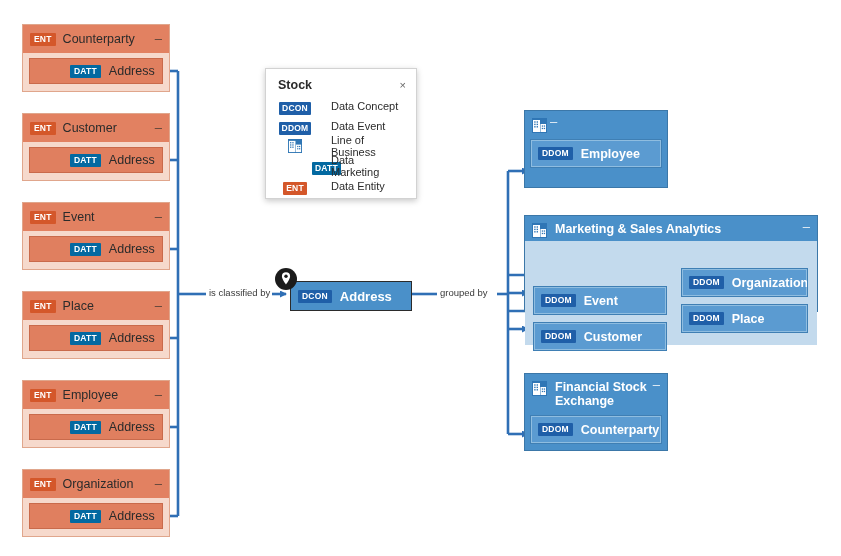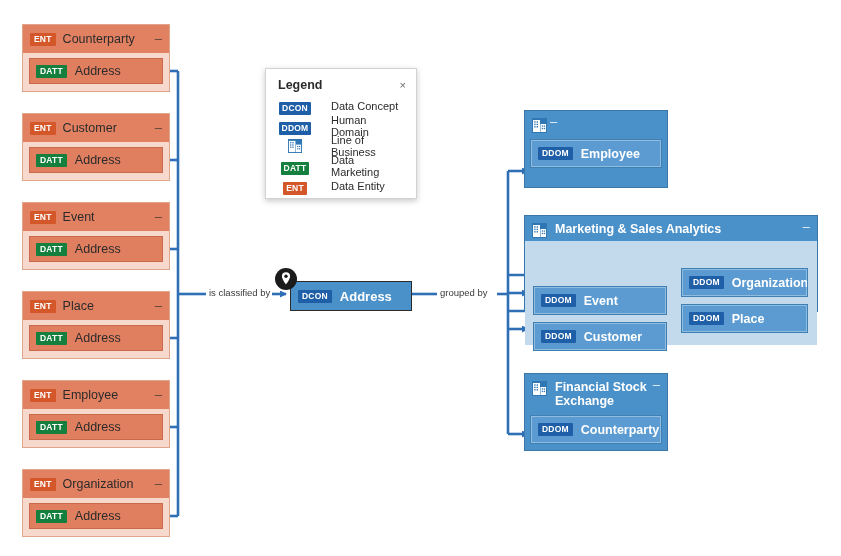--- a/index.html
+++ b/index.html
@@ -62,21 +62,21 @@
     display:inline-block;
     font-size:8.5px;font-weight:bold;
     color:#ffffff;
     letter-spacing:.2px;
     padding:2px 4px 2px 4px;
     line-height:9px;
     border-radius:1px;
     white-space:nowrap;
   }
   .b-ent{background:#d4572a;}
-  .b-datt{background:#15803d;}
+  .b-datt{background:#0369a1;margin-left:34px;}
   .b-dcon{background:#1f5fa8;}
   .b-ddom{background:#1f5fa8;}
 
   
   #dcon-node{
     left:290px;top:281px;width:122px;height:30px;
     background:#4a90c9;
     border:1.5px solid #2b2b2b;
     display:flex;align-items:center;
     padding:0 7px;
@@ -397,36 +397,36 @@
     <div class="lob-body">
       <div class="ddom-row">
         <span class="badge b-ddom">DDOM</span>
         <span class="ttl">Counterparty</span>
       </div>
     </div>
   </div>
 
   <div id="legend">
     <div class="lg-head">
-      <span class="lg-title">Legend</span>
+      <span class="lg-title">Stock</span>
       <span class="lg-close">×</span>
     </div>
 
     <div class="lg-row">
       <span class="lg-key">
         <span class="badge b-dcon">DCON</span>
       </span>
       <span class="lg-txt">Data Concept</span>
     </div>
 
     <div class="lg-row">
       <span class="lg-key">
         <span class="badge b-ddom">DDOM</span>
       </span>
-      <span class="lg-txt">Human Domain</span>
+      <span class="lg-txt">Data Event</span>
     </div>
 
     <div class="lg-row">
       <span class="lg-key">
         <svg class="lg-bldg" viewBox="0 0 15 15">
           <rect x="1" y="2" width="7" height="12" fill="#ffffff"></rect>
           <rect x="8.5" y="6" width="5.5" height="8" fill="#ffffff"></rect>
           <rect x="2.2" y="3.3" width="1.4" height="1.4" fill="#2f76b5"></rect>
           <rect x="4.6" y="3.3" width="1.4" height="1.4" fill="#2f76b5"></rect>
           <rect x="2.2" y="5.7" width="1.4" height="1.4" fill="#2f76b5"></rect>

